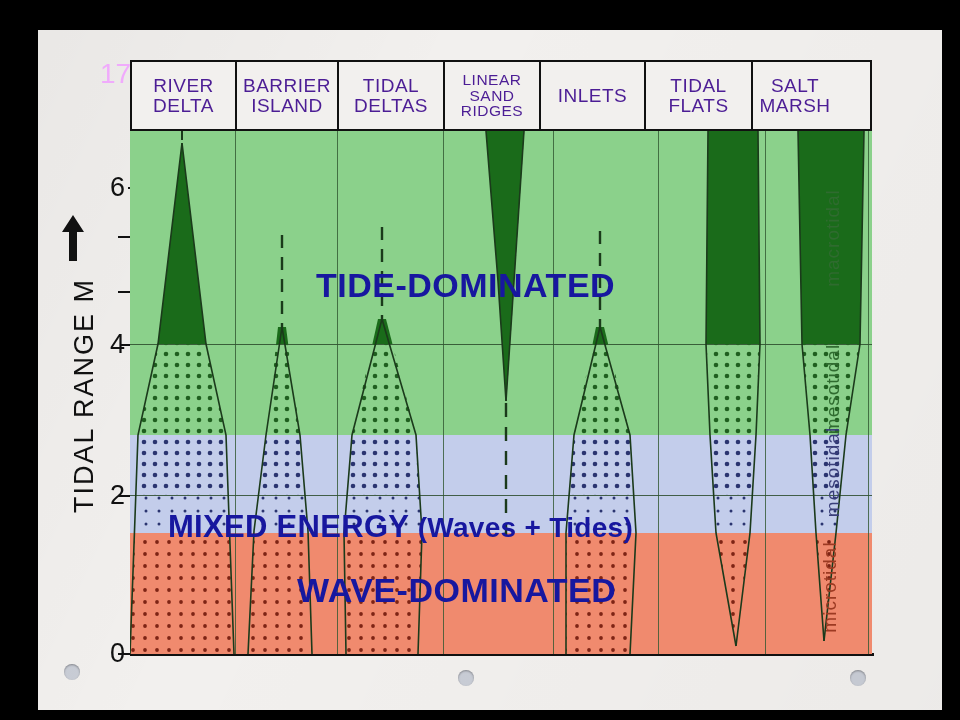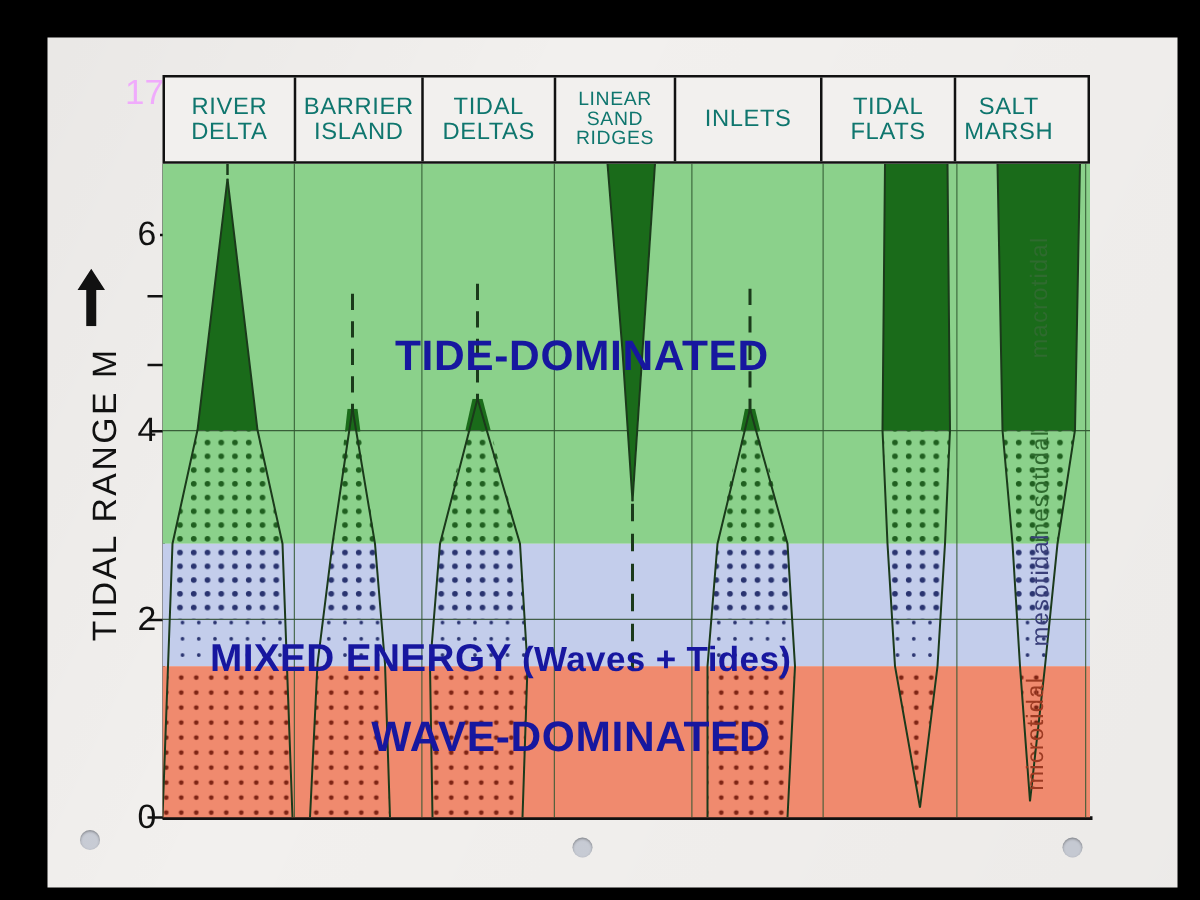--- a/index.html
+++ b/index.html
@@ -42,21 +42,21 @@
   
   #shapes{position:absolute;inset:0;}
 
   
   #header{position:absolute;left:130px;top:60px;width:742px;height:71px;
           border:2px solid #111;background:#f2f0ee;box-sizing:border-box;
           display:flex;}
   .hcell{flex:0 0 auto;border-right:2px solid #111;box-sizing:border-box;
          display:flex;align-items:center;justify-content:center;text-align:center;
          font-family:"Liberation Sans",sans-serif;font-size:19px;line-height:1.02;
-         letter-spacing:.5px;color:#0f766e;padding:1px 18px;}
+         letter-spacing:.5px;color:#4c1d95;padding:1px 18px;}
   .hcell:last-child{border-right:none;}
   .hcell.small{font-size:15.5px;line-height:1.0;}
 
   
   #n17{position:absolute;left:100px;top:58px;font-size:28px;color:#f0abfc;
        font-family:"Liberation Sans",sans-serif;font-weight:400;}
 
   
   .rot{position:absolute;transform-origin:50% 50%;transform:rotate(-90deg);
        font-family:"Liberation Sans",sans-serif;white-space:nowrap;
@@ -118,21 +118,21 @@
     </div>
     <div class="hcell" style="width:102px;">
       <div><span>BARRIER</span><br><span>ISLAND</span></div>
     </div>
     <div class="hcell" style="width:106px;">
       <div><span>TIDAL</span><br><span>DELTAS</span></div>
     </div>
     <div class="hcell small" style="width:96px;">
       <div><span>LINEAR</span><br><span>SAND</span><br><span>RIDGES</span></div>
     </div>
-    <div class="hcell" style="width:117px;">
+    <div class="hcell" style="width:105px;">
       <div><span>INLETS</span></div>
     </div>
     <div class="hcell" style="width:107px;">
       <div><span>TIDAL</span><br><span>FLATS</span></div>
     </div>
     <div class="hcell" style="width:84px;">
       <div><span>SALT</span><br><span>MARSH</span></div>
     </div>
   </div>
 

